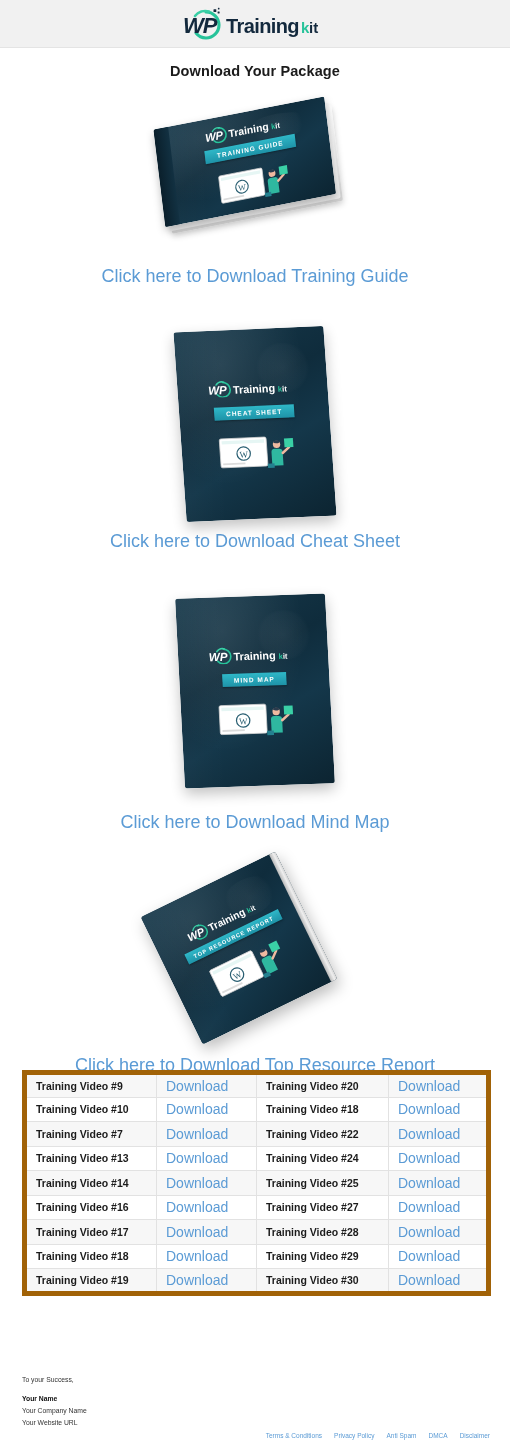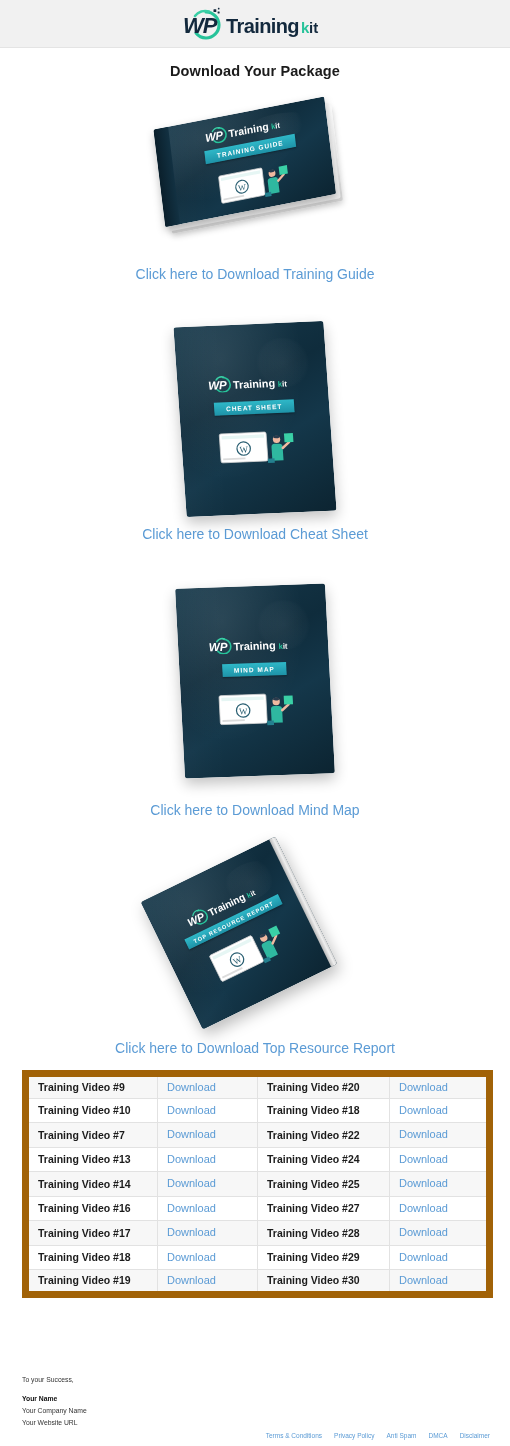--- a/index.html
+++ b/index.html
@@ -48,21 +48,21 @@
   .product {
     width: 510px;
     text-align: center;
   }
   .product-art {
     position: relative;
     margin: 0 auto;
   }
   .product-link {
     display: block;
-    font-size: 14px;
+    font-size: 18px;
     color: #5b9bd5;
     text-decoration: none;
     text-align: center;
     font-family: "Liberation Sans", sans-serif;
   }
 
   
   .cover-face {
     position: absolute;
     inset: 0;
@@ -126,42 +126,42 @@
   .video-table-wrap {
     position: absolute;
     left: 22px;
     top: 1070px;
     width: 464px;
   }
   table.video-table {
     border-collapse: collapse;
     width: 464px;
     table-layout: fixed;
-    border: 7px solid #a16207;
+    border: 5px solid #a16207;
   }
   table.video-table td {
     border: 1px solid #e2e2e2;
     height: 24.5px;
     padding: 0 0 0 9px;
     font-size: 10.5px;
     vertical-align: middle;
     line-height: 1;
   }
   table.video-table tr:nth-child(odd) td { background: #f7f7f7; }
   table.video-table tr:nth-child(even) td { background: #ffffff; }
   td.title-cell {
     font-weight: bold;
     color: #1b1b1b;
     width: 132px;
   }
   td.dl-cell { width: 100px; }
   td.dl-cell a {
     color: #5b9bd5;
     text-decoration: none;
-    font-size: 11px;
+    font-size: 14px;
     text-align: right;
   }
 
   
   .signature {
     position: absolute;
     left: 22px;
     top: 1374px;
     font-size: 6.8px;
     color: #333333;

